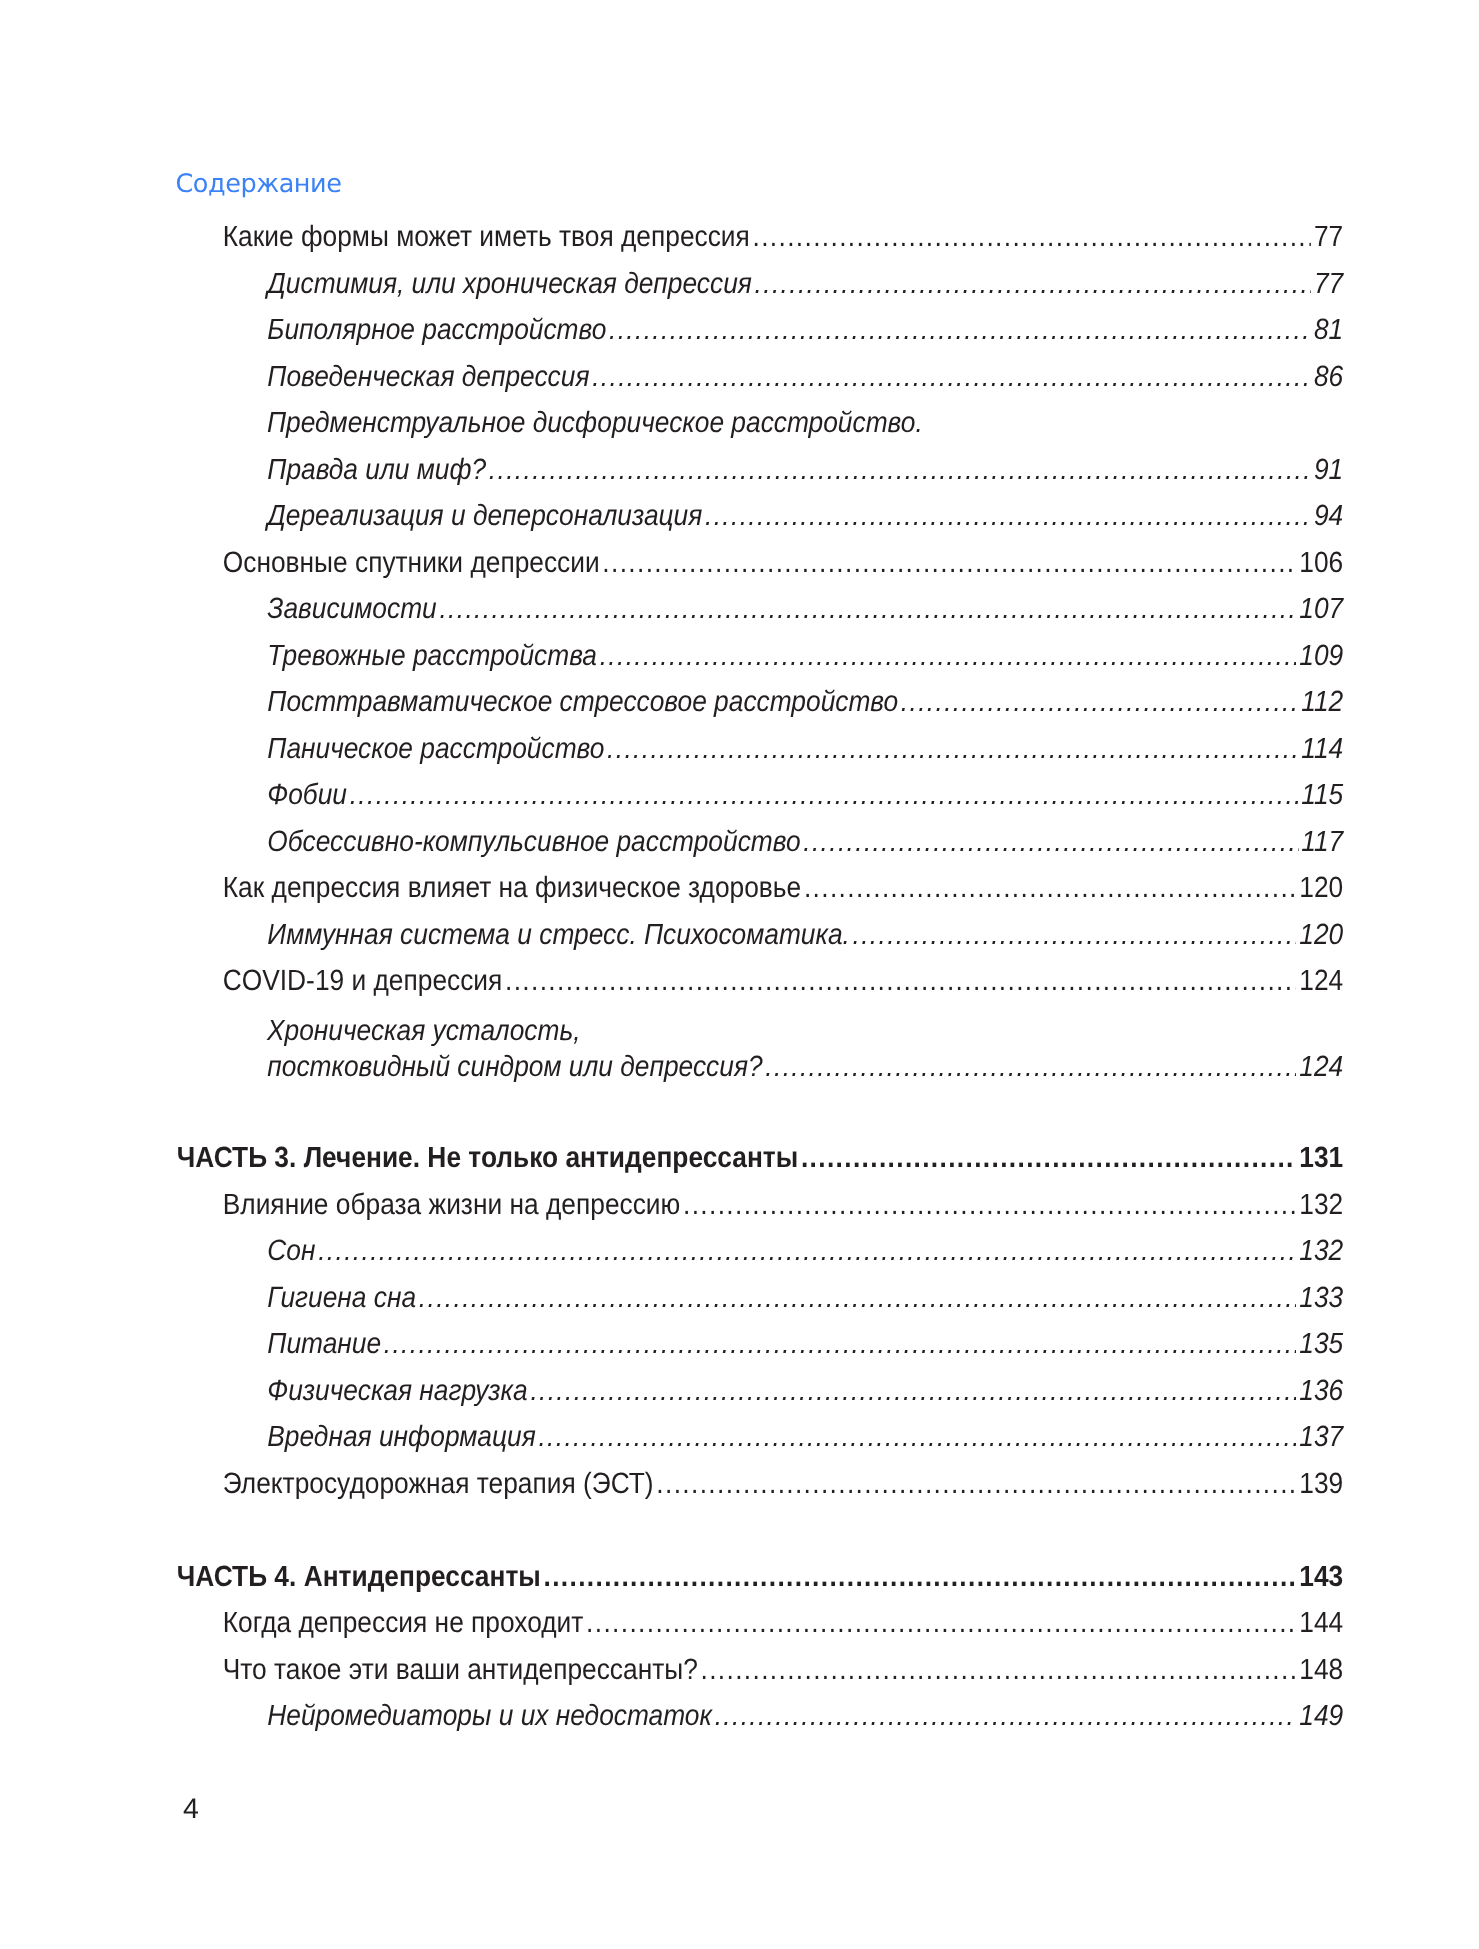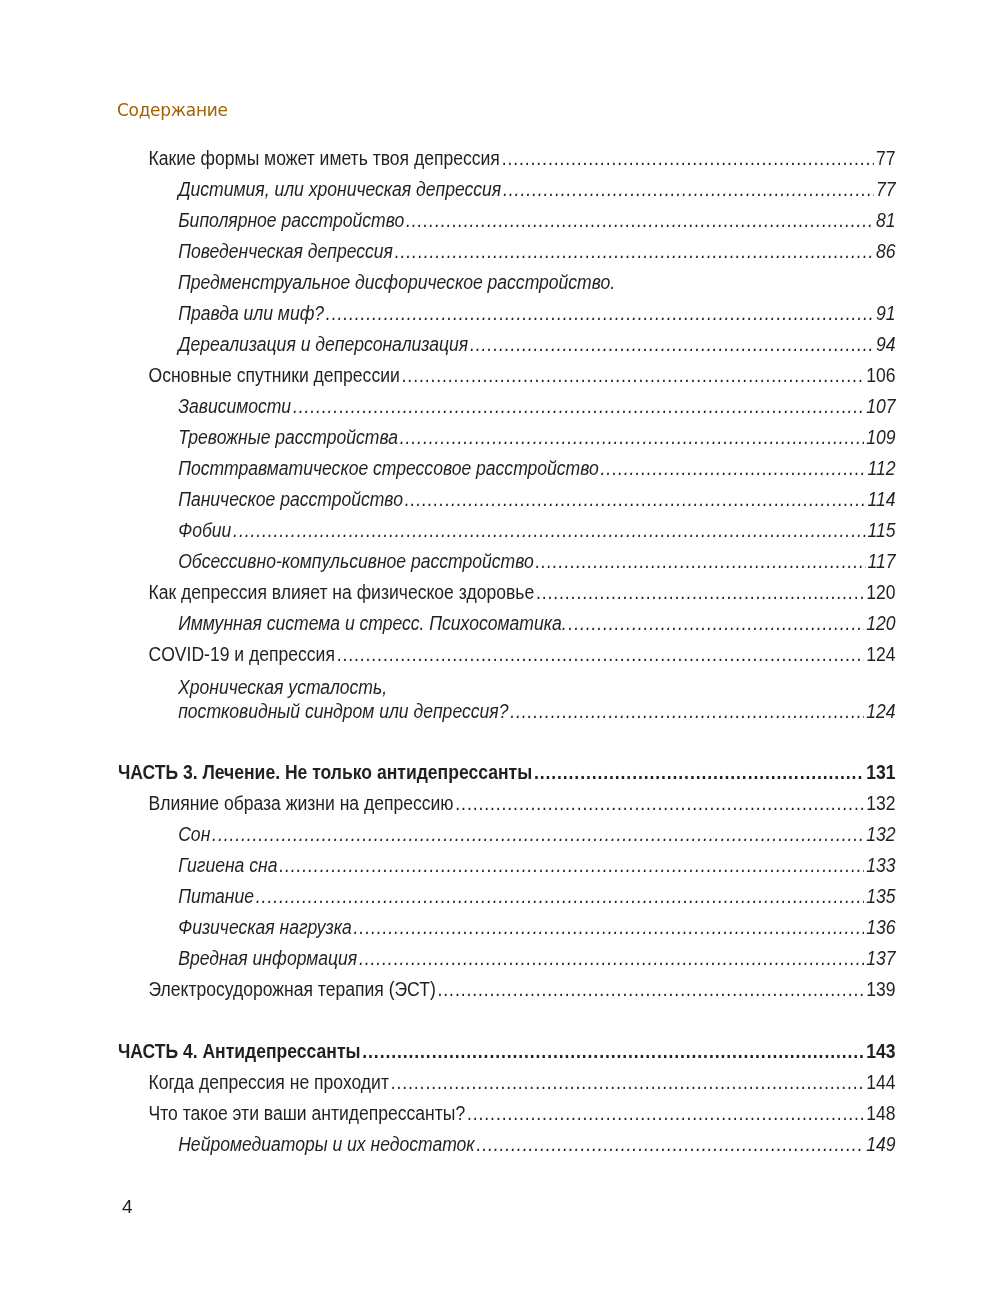--- a/index.html
+++ b/index.html
@@ -2,22 +2,22 @@
 <html><head>
 <meta charset="utf-8">
 <style>
   html, body { margin: 0; padding: 0; background: #ffffff; }
   body {
     width: 986px; height: 1299px; position: relative; overflow: hidden;
     font-family: "Liberation Sans", "DejaVu Sans", sans-serif;
     color: #231f20;
   }
   .running-head {
-    position: absolute; left: 117px; top: 100px;
-    font-size: 17px; letter-spacing: -0.3px; color: #a16207;
+    position: absolute; left: 117px; top: 113px;
+    font-size: 17px; letter-spacing: -0.3px; color: #3b82f6;
     font-family: "DejaVu Sans", sans-serif;
   }
   .toc { position: absolute; left: 0; top: 0; width: 986px; }
   .row {
     position: absolute; left: 0; right: 0;
     display: flex; align-items: baseline;
     font-size: 19.5px; line-height: 24px;
     transform: scaleX(0.9); transform-origin: left;
   }
   .row .text { white-space: nowrap; }

